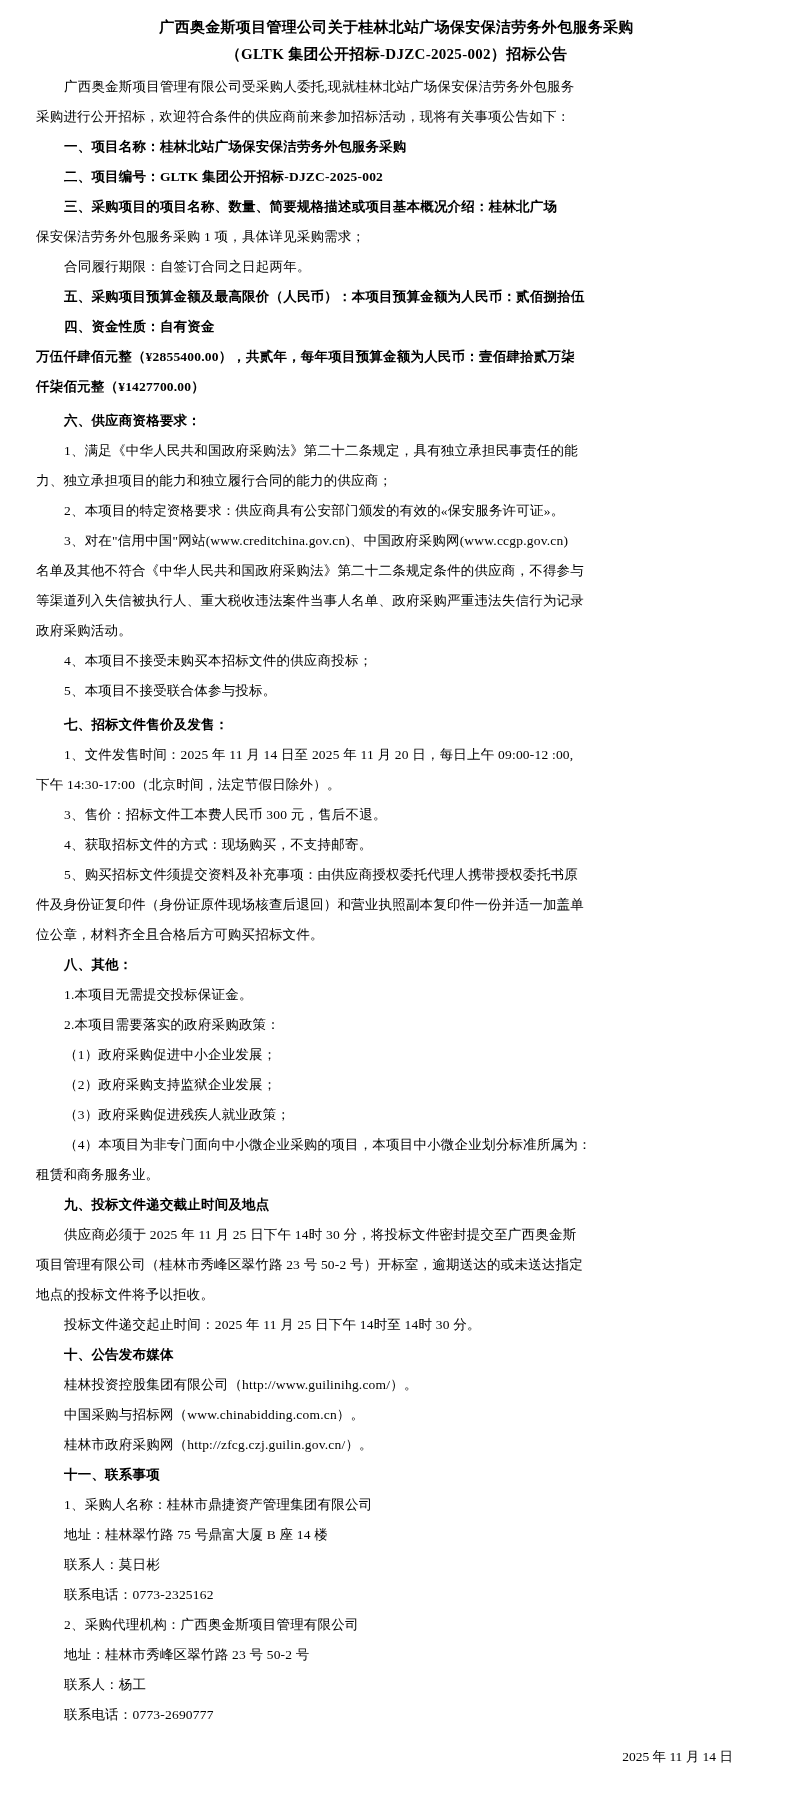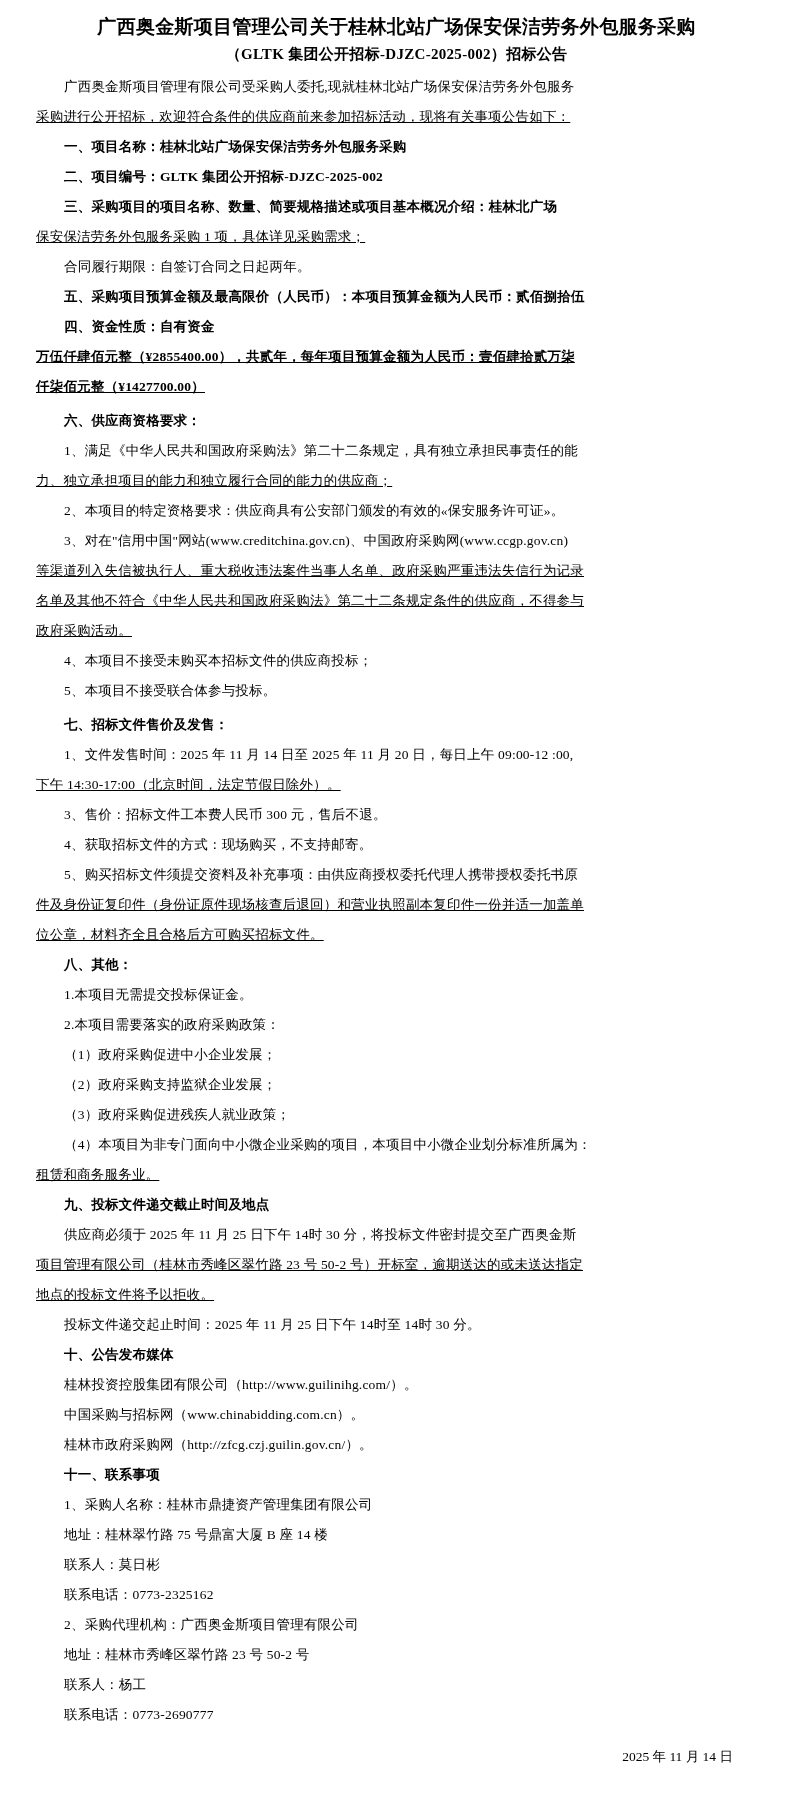--- a/index.html
+++ b/index.html
@@ -15,21 +15,21 @@
   .page {
     width: 793px;
     min-height: 1803px;
     box-sizing: border-box;
     padding: 14px 36px 20px 36px;
     background: #ffffff;
   }
   .title {
     text-align: center;
     font-weight: bold;
-    font-size: 19px;
+    font-size: 15px;
     line-height: 26px;
     letter-spacing: 0.3px;
     margin: 0 0 2px 0;
   }
   .title-line2 {
     text-align: center;
     font-weight: bold;
     font-size: 15px;
     line-height: 24px;
     letter-spacing: 0.3px;
@@ -52,21 +52,20 @@
     font-weight: bold;
     text-indent: 28px;
     font-size: 13.5px;
     line-height: 30px;
   }
   .item {
     text-indent: 28px;
   }
   .flat {
     text-indent: 0;
-    text-decoration: underline;
   }
   .gap-s {
     height: 4px;
   }
   .signature {
     text-align: right;
     font-size: 13.5px;
     line-height: 30px;
     padding-right: 24px;
   }
@@ -100,22 +99,22 @@
 
   <div class="gap-s"></div>
   <p class="heading">六、供应商资格要求：</p>
 
   <p class="item">1、满足《中华人民共和国政府采购法》第二十二条规定，具有独立承担民事责任的能</p>
   <p class="flat">力、独立承担项目的能力和独立履行合同的能力的供应商；</p>
 
   <p class="item">2、本项目的特定资格要求：供应商具有公安部门颁发的有效的«保安服务许可证»。</p>
 
   <p class="item">3、对在"信用中国"网站(www.creditchina.gov.cn)、中国政府采购网(www.ccgp.gov.cn)</p>
+  <p class="flat">名单及其他不符合《中华人民共和国政府采购法》第二十二条规定条件的供应商，不得参与</p>
   <p class="flat">等渠道列入失信被执行人、重大税收违法案件当事人名单、政府采购严重违法失信行为记录</p>
-  <p class="flat">名单及其他不符合《中华人民共和国政府采购法》第二十二条规定条件的供应商，不得参与</p>
   <p class="flat">政府采购活动。</p>
 
   <p class="item">4、本项目不接受未购买本招标文件的供应商投标；</p>
   <p class="item">5、本项目不接受联合体参与投标。</p>
 
   <div class="gap-s"></div>
   <p class="heading">七、招标文件售价及发售：</p>
 
   <p class="item">1、文件发售时间：2025 年 11 月 14 日至 2025 年 11 月 20 日，每日上午 09:00-12 :00,</p>
   <p class="flat">下午 14:30-17:00（北京时间，法定节假日除外）。</p>

